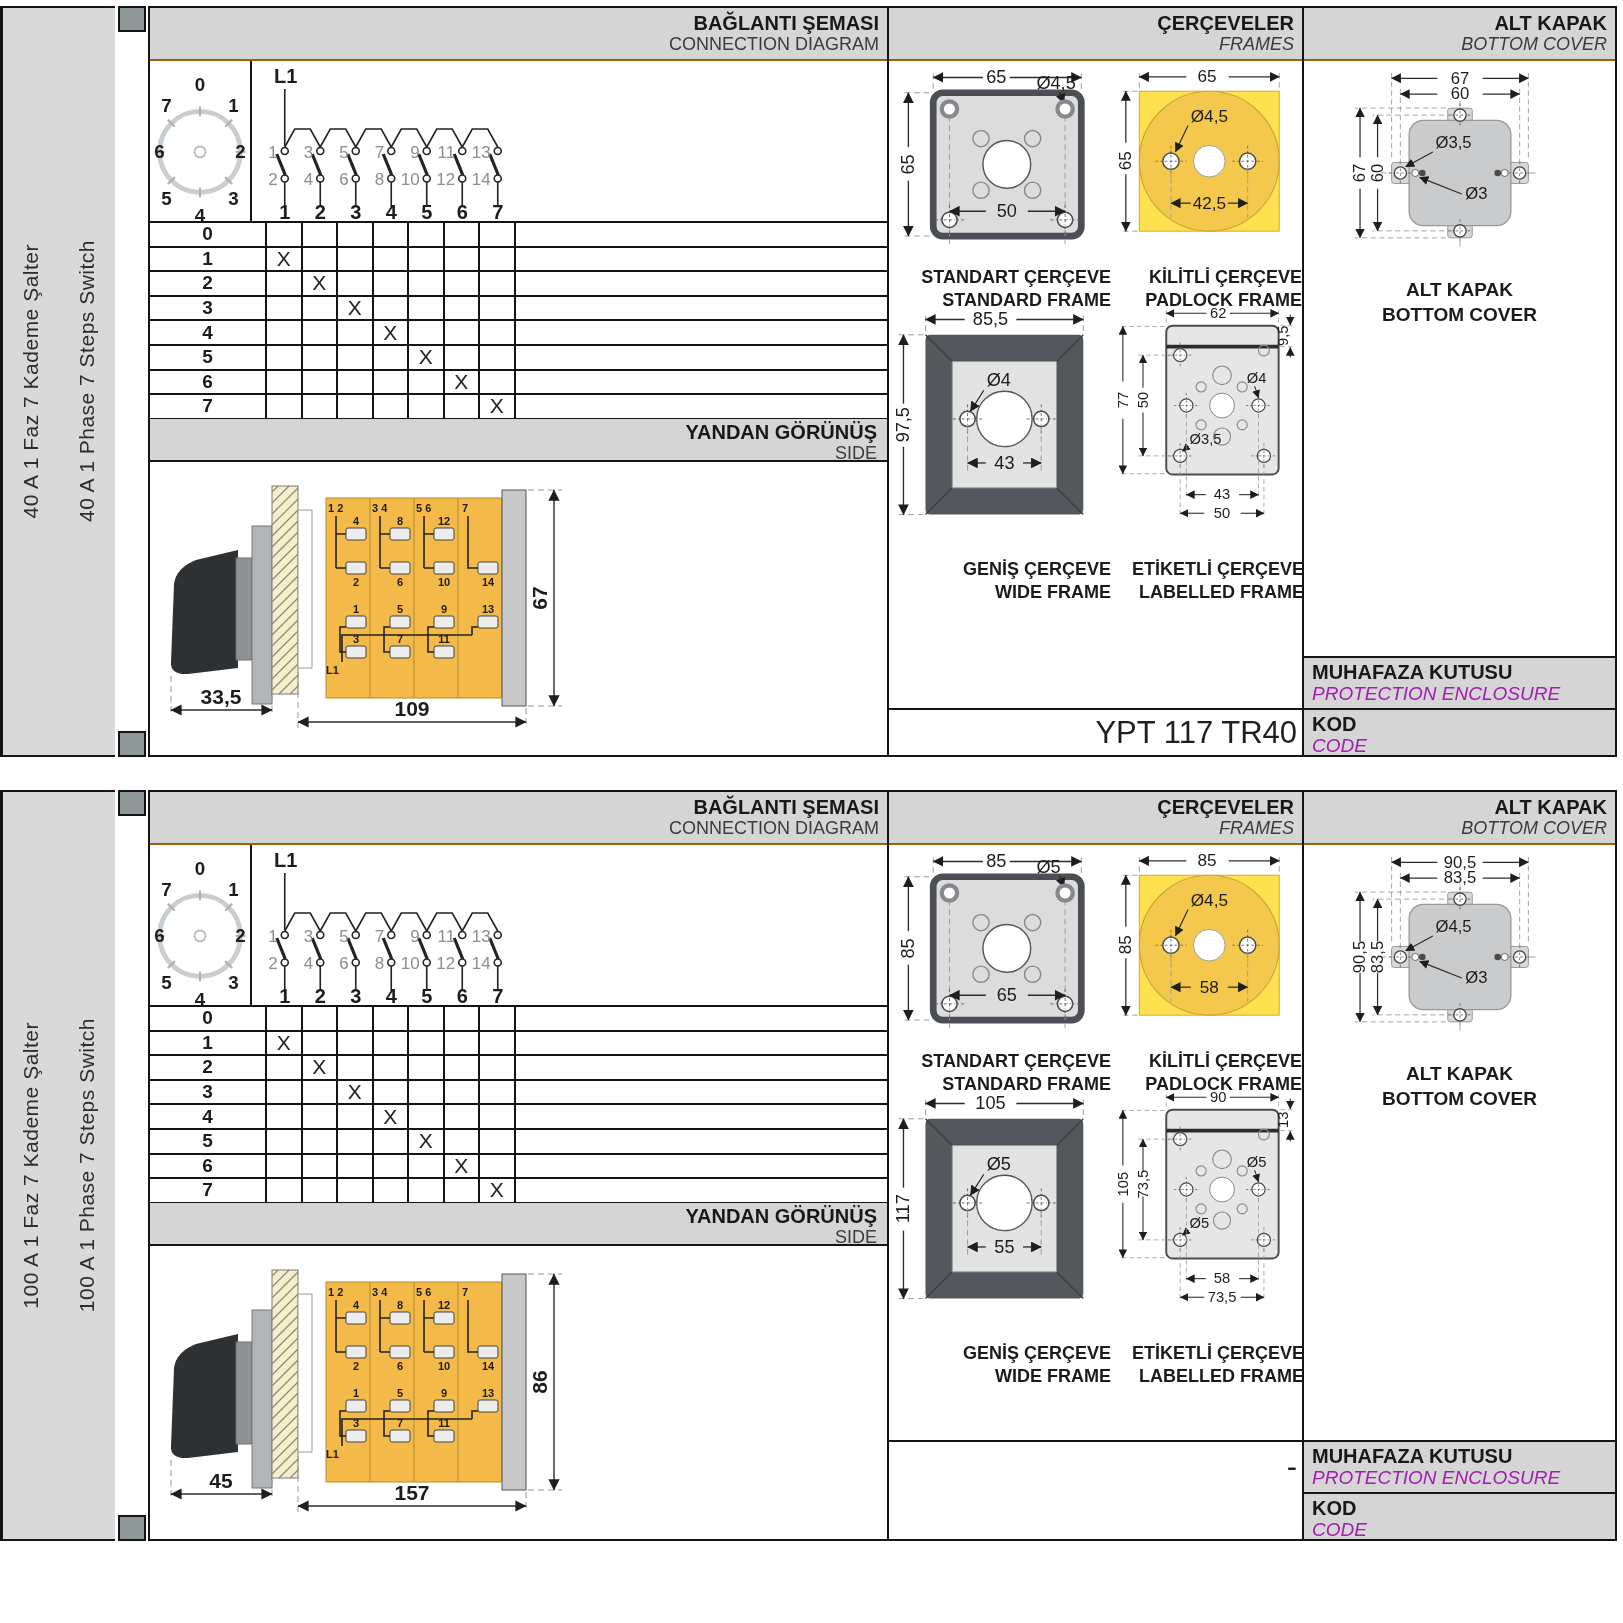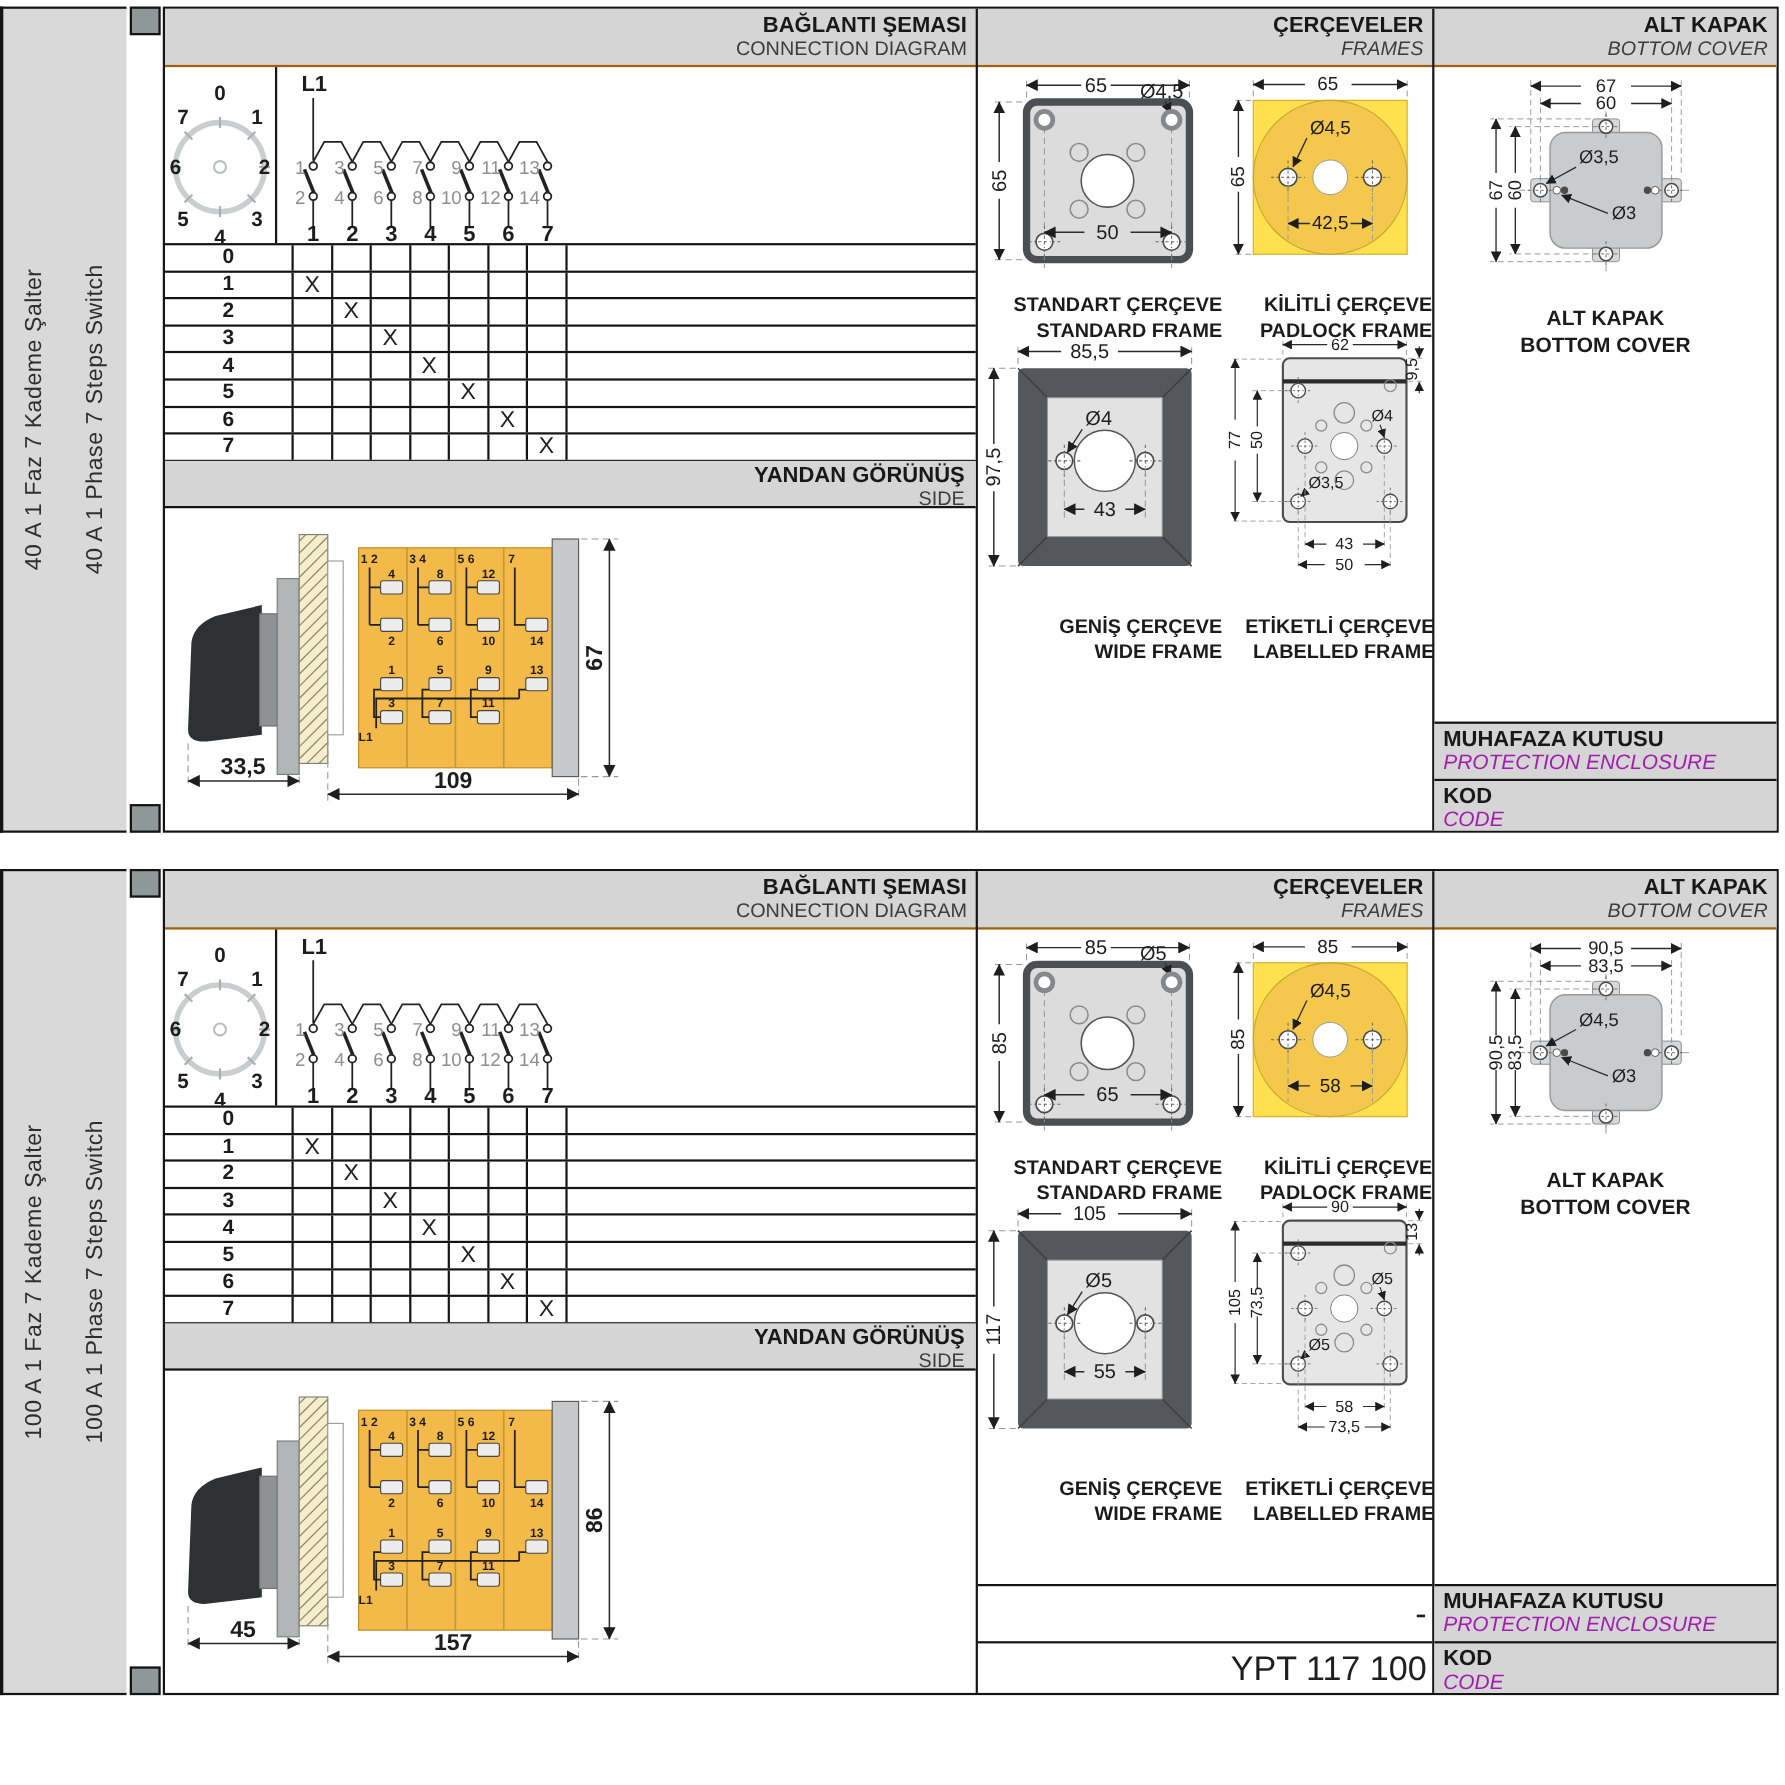--- a/index.html
+++ b/index.html
@@ -695,20 +695,23 @@
       <text class="dt" x="102" y="94">Ø3,5</text>
       <line class="lead" x1="99" y1="98" x2="68" y2="115" marker-end="url(#arw)"></line>
       <text class="dt" x="136" y="152">Ø3</text>
       <line class="lead" x1="132" y1="146" x2="84" y2="127" marker-end="url(#arw)"></line>
     </svg>
     <div class="altcap">
       <div>ALT KAPAK</div>
       <div>BOTTOM COVER</div>
     </div>
 
+    <div class="rowB">
+      <span class="bigval">YPT 117 TR40</span>
+    </div>
     <div class="labA">
       <div class="l-tr">MUHAFAZA KUTUSU</div>
       <div class="l-en">PROTECTION ENCLOSURE</div>
     </div>
     <div class="labB">
       <div class="l-tr">KOD</div>
       <div class="l-en">CODE</div>
     </div>
   </div>
 </div>
@@ -1328,23 +1331,20 @@
       <line class="lead" x1="132" y1="146" x2="84" y2="127" marker-end="url(#arw)"></line>
     </svg>
     <div class="altcap">
       <div>ALT KAPAK</div>
       <div>BOTTOM COVER</div>
     </div>
 
     <div class="rowA">
       <span class="bigval">-</span>
     </div>
-    <div class="rowB">
-      <span class="bigval">YPT 117 100</span>
-    </div>
     <div class="labA">
       <div class="l-tr">MUHAFAZA KUTUSU</div>
       <div class="l-en">PROTECTION ENCLOSURE</div>
     </div>
     <div class="labB">
       <div class="l-tr">KOD</div>
       <div class="l-en">CODE</div>
     </div>
   </div>
 </div>

